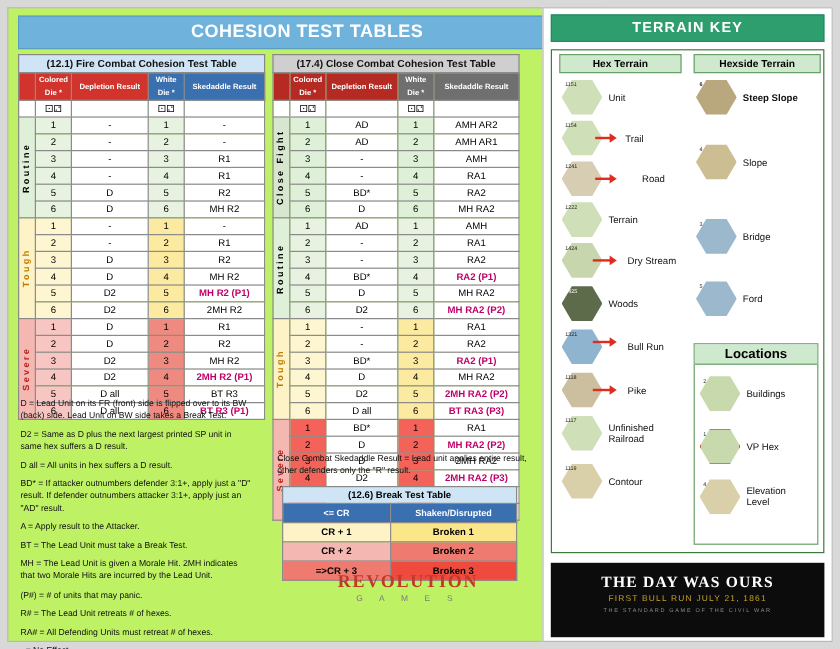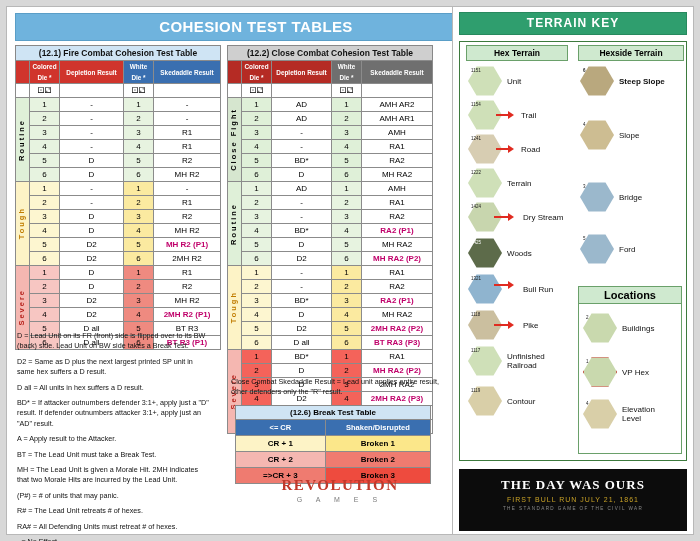--- a/index.html
+++ b/index.html
@@ -7,21 +7,21 @@
     width:700px;height:541px;
     background:#d8d8d8;
     font-family:"Liberation Sans", sans-serif;
     overflow:hidden;
   }
   .page{position:relative;width:700px;height:541px;}
 
   
   .left-panel{
     position:absolute;left:6px;top:6px;width:500px;height:529px;
-    background:#ffffff;border:1px solid #b8b8b8;
+    background:#bef264;border:1px solid #b8b8b8;
     box-sizing:border-box;
   }
   .main-title{
     margin:6px 8px 4px 8px;
     background:#6fb3dd;
     color:#ffffff;
     text-align:center;
     font-size:15px;
     font-weight:bold;
     letter-spacing:.4px;
@@ -341,21 +341,21 @@
             <td class="b-red">6</td>
             <td class="b-white">D all</td>
             <td class="b-rd2">6</td>
             <td class="b-white pnk">BT R3 (P1)</td>
               </tr>
         </tbody>
           </table>
       </div>
 
       <div class="tbl-wrap">
-        <div class="tbl-cap cap-gray">(12.2) Close Combat Cohesion Test Table</div>
+        <div class="tbl-cap cap-gray">(17.4) Close Combat Cohesion Test Table</div>
         <table class="ct">
           <colgroup>
               <col style="width:14px">
               <col style="width:30px">
               <col style="width:60px">
               <col style="width:30px">
               <col>
             </colgroup>
           <tbody>
               <tr class="hdr">
@@ -608,21 +608,21 @@
             <div class="arrow" style="left:28px;top:14px;width:14px"></div>
           </div>
         <div class="hexlabel" style="margin-left:14px">Trail</div>
       </div>
       <div class="hexrow" style="left:8px;top:92px;">
         <div class="hex">
             <div class="hx" style="background:#d7cdb2"></div>
             <span class="hexnum">1241</span>
             <div class="arrow" style="left:28px;top:14px;width:14px"></div>
           </div>
-        <div class="hexlabel" style="margin-left:14px">Road</div>
+        <div class="hexlabel" style="margin-left:28px">Road</div>
       </div>
       <div class="hexrow" style="left:8px;top:126px;">
         <div class="hex">
             <div class="hx" style="background:#cfe0b8"></div>
             <span class="hexnum">1222</span>
           </div>
         <div class="hexlabel">Terrain</div>
       </div>
       <div class="hexrow" style="left:8px;top:160px;">
         <div class="hex">

